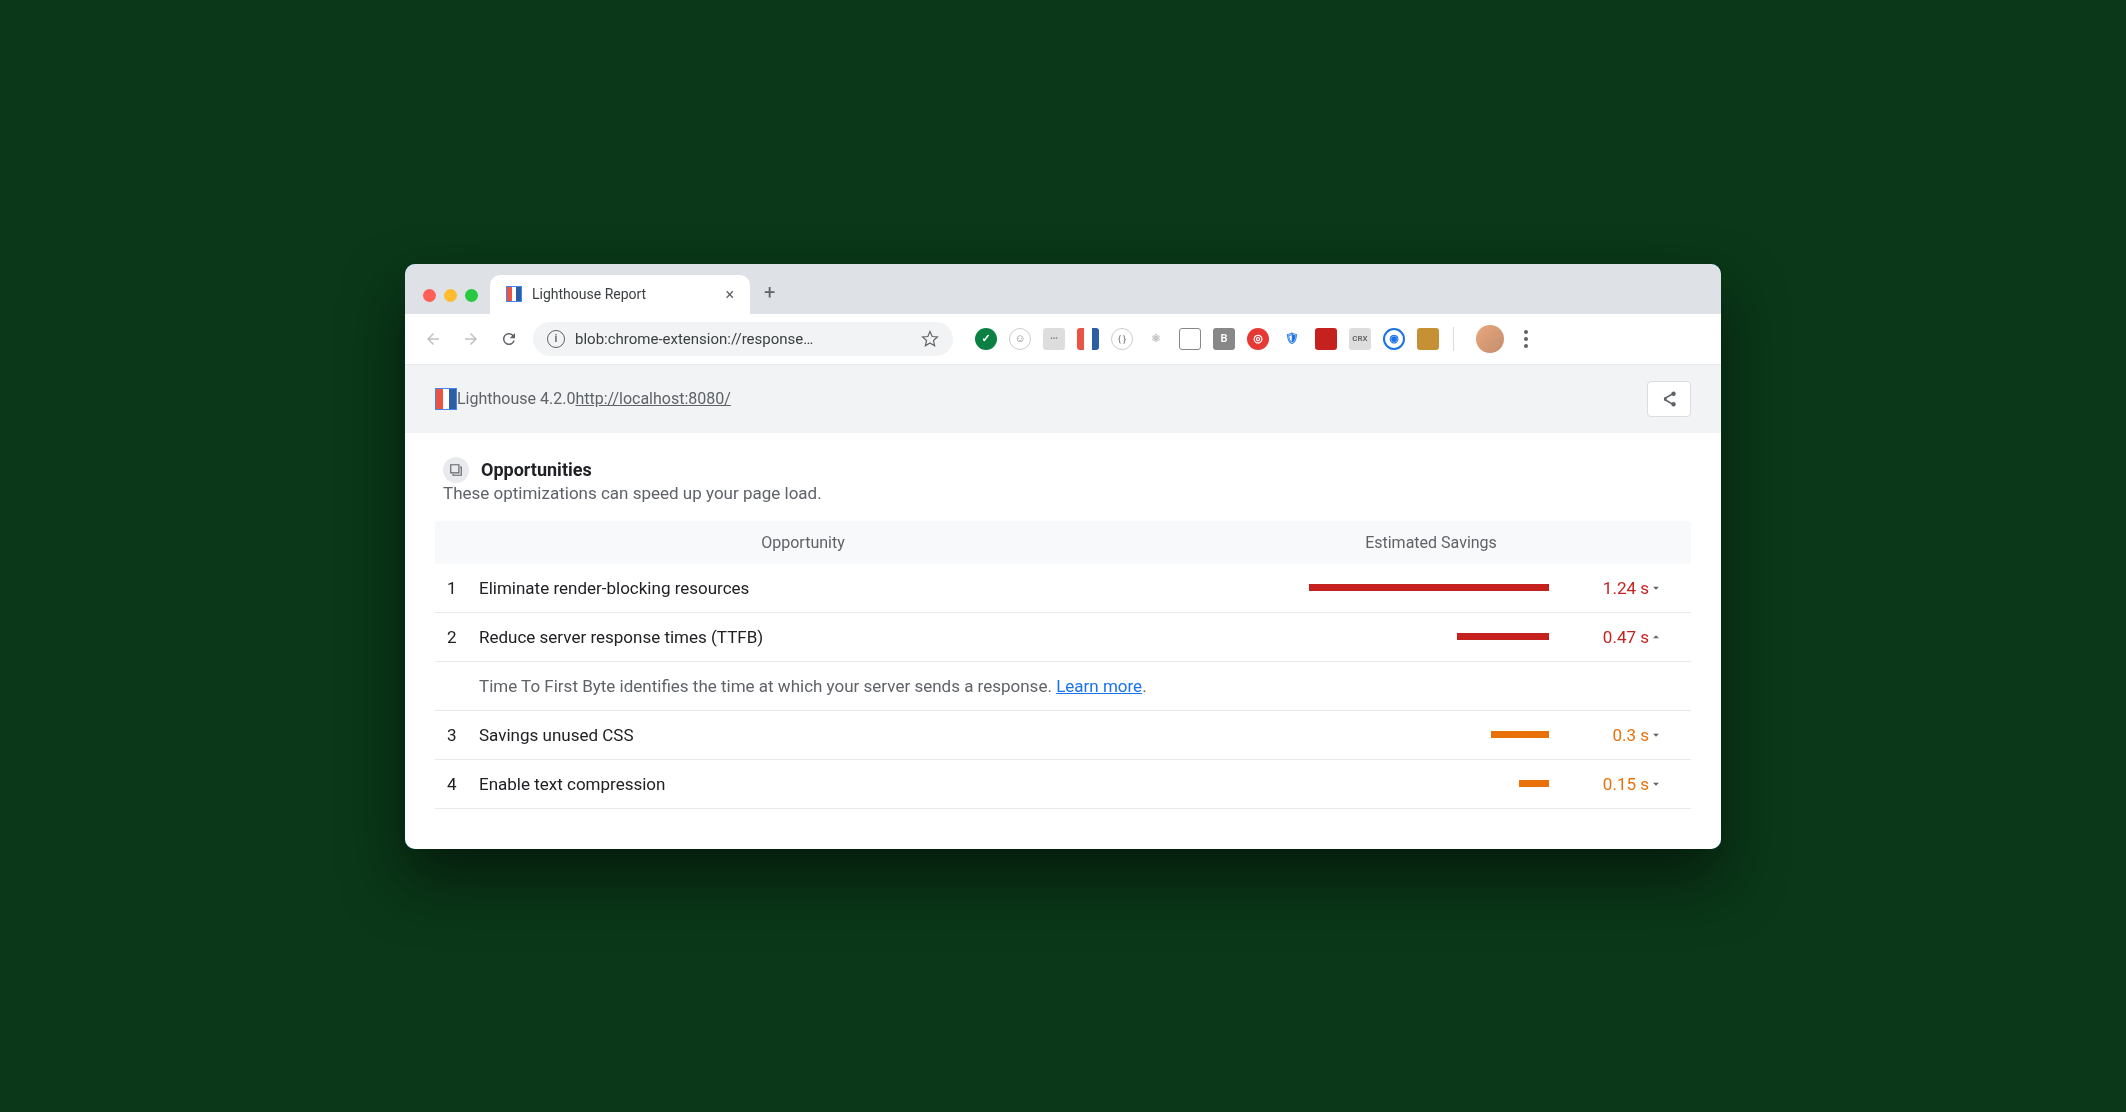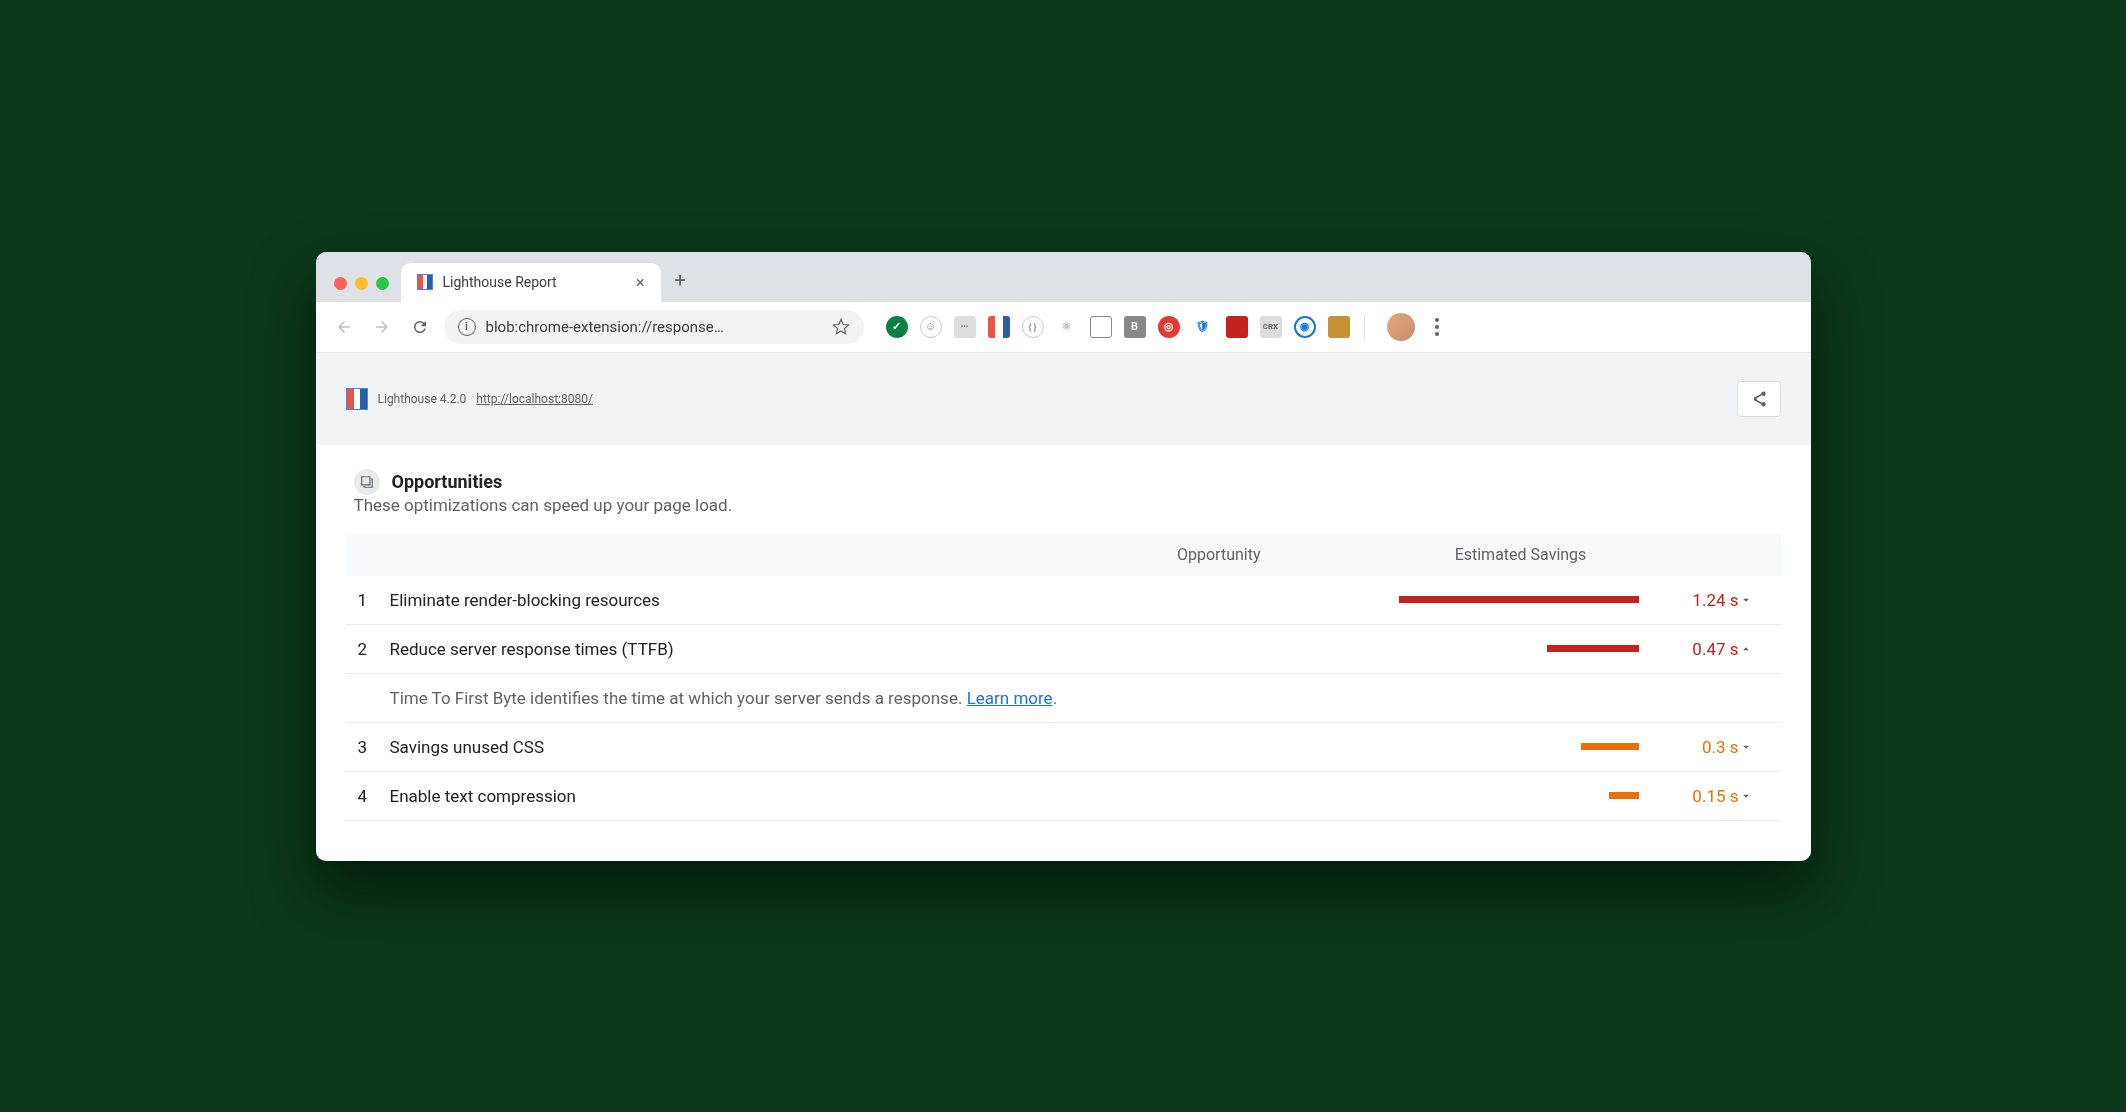--- a/index.html
+++ b/index.html
@@ -1,47 +1,47 @@
 <!DOCTYPE html>
 <html><head>
 <meta charset="utf-8">
 <style>
 *{margin:0;padding:0;box-sizing:border-box;font-family:-apple-system,BlinkMacSystemFont,"Segoe UI",Roboto,Arial,sans-serif}
 body{background:#0a3818;display:flex;align-items:center;justify-content:center;min-height:100vh;padding:40px}
-.window{width:1495px;background:#0ea5e9;border-radius:10px;box-shadow:0 30px 60px rgba(0,0,0,.5);overflow:hidden}
+.window{width:1316px;background:#0ea5e9;border-radius:10px;box-shadow:0 30px 60px rgba(0,0,0,.5);overflow:hidden}
 .tabbar{background:#dee1e6;display:flex;align-items:flex-end;padding:10px 0 0 18px;height:50px}
 .traffic{display:flex;gap:8px;padding:0 12px 12px 0}
 .dot{width:13px;height:13px;border-radius:50%}
 .red{background:#ff5f57}.yellow{background:#febc2e}.green{background:#28c840}
 .tab{background:#fff;border-radius:10px 10px 0 0;padding:10px 16px;display:flex;align-items:center;gap:10px;font-size:14px;color:#3c4043;min-width:260px}
 .tab-icon{width:16px;height:16px;background:linear-gradient(to right,#eb5444 33%,#fff 33% 66%,#2b5ea3 66%);border:1px solid #4285f4}
 .tab-close{margin-left:auto;color:#5f6368;cursor:pointer;font-size:16px}
 .newtab{padding:10px 14px;color:#5f6368;font-size:20px;cursor:pointer}
 .toolbar{background:#fff;display:flex;align-items:center;padding:8px 14px;gap:10px;border-bottom:1px solid #e8eaed}
 .nav-btn{width:28px;height:28px;display:flex;align-items:center;justify-content:center;color:#5f6368;cursor:pointer}
 .nav-btn.disabled{color:#c0c0c0}
 .omnibox{flex:0 0 420px;background:#f1f3f4;border-radius:20px;padding:8px 14px;display:flex;align-items:center;gap:10px;font-size:15px;color:#3c4043}
 .omnibox .info{width:18px;height:18px;border:1.5px solid #5f6368;border-radius:50%;display:flex;align-items:center;justify-content:center;font-size:11px;font-weight:600;color:#5f6368}
 .omnibox .star{margin-left:auto;color:#5f6368}
 .ext-icons{display:flex;align-items:center;gap:12px;margin-left:12px}
 .ext{width:22px;height:22px;border-radius:3px;display:flex;align-items:center;justify-content:center;font-size:11px;font-weight:600}
 .avatar{width:28px;height:28px;border-radius:50%;background:linear-gradient(135deg,#e8a87c,#c38d6e);margin-left:8px}
 .menu-dots{display:flex;flex-direction:column;gap:3px;padding:0 10px;cursor:pointer}
 .menu-dots span{width:4px;height:4px;background:#5f6368;border-radius:50%}
-.report-header{background:#f1f3f4;padding:28px 30px;display:flex;align-items:center;gap:10px;font-size:12px;color:#5f6368}
+.report-header{background:#f1f3f4;padding:16px 30px;display:flex;align-items:center;gap:0;font-size:16px;color:#5f6368}
 .lh-icon{width:22px;height:22px;background:linear-gradient(to right,#eb5444 33%,#fff 33% 66%,#2b5ea3 66%);border:1px solid #4285f4}
 .report-url{text-decoration:underline;color:#5f6368}
 .share-btn{margin-left:auto;background:#fff;border:1px solid #dadce0;border-radius:4px;padding:8px 12px;cursor:pointer}
 .content{padding:24px 30px 40px;background:#fff}
 .section-head{display:flex;align-items:center;gap:12px;padding-left:8px}
 .section-icon{width:26px;height:26px;background:#e8eaed;border-radius:50%;display:flex;align-items:center;justify-content:center;color:#5f6368}
 .section-title{font-weight:700;font-size:18px;color:#202124}
 .section-sub{font-size:17px;color:#5f6368;margin-bottom:18px;padding-left:8px}
 .table-head{display:flex;background:#f8f9fa;padding:12px 0;font-size:16px;color:#5f6368}
-.col-opp{flex:1;text-align:right}
+.col-opp{flex:1;text-align:center}
 .col-sav{width:520px;text-align:center}
 .opp-row{display:flex;align-items:center;padding:14px 12px;border-bottom:1px solid #e8eaed;cursor:pointer}
 .opp-num{width:32px;font-size:17px;color:#202124}
 .opp-label{flex:1;font-size:17px;color:#202124}
 .opp-bar-wrap{width:280px;display:flex;justify-content:flex-end;padding-right:20px}
 .opp-bar{height:7px}
 .opp-time{width:80px;text-align:right;font-size:17px}
 .opp-chev{width:30px;text-align:center;color:#5f6368}
 .red-t{color:#c5221f}.orange-t{color:#e8710a}
 .red-b{background:#c5221f}.orange-b{background:#e8710a}

